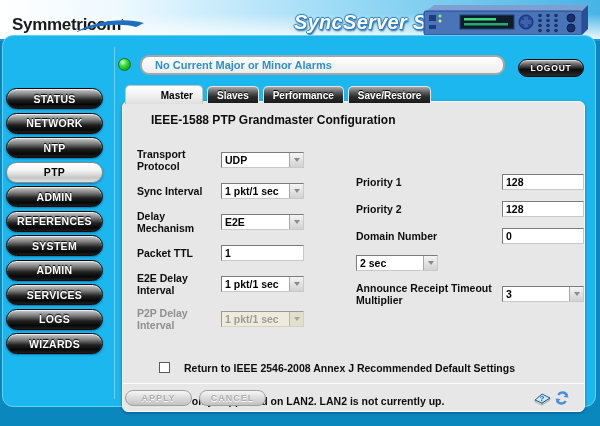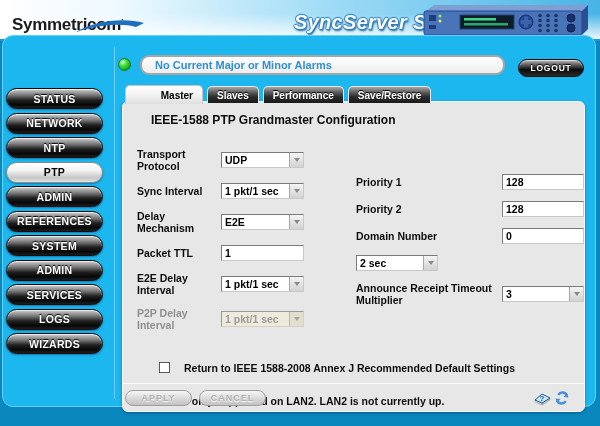--- a/index.html
+++ b/index.html
@@ -371,21 +371,21 @@
                 <span class="arrow-glyph"></span>
               </span>
             </span>
           </div>
 
       </div>
     </div>
 
     <div class="checkbox-row">
       <span class="checkbox"></span>
-      <span class="checkbox-label">Return to IEEE 1588-2008 Annex J Recommended Default Settings</span>
+      <span class="checkbox-label">Return to IEEE 2546-2008 Annex J Recommended Default Settings</span>
     </div>
 
     <div class="note">PTP is only supported on LAN2. LAN2 is not currently up.</div>
 
     <div class="panel-footer">
       <div class="action-btn">
         <span>APPLY</span>
       </div>
       <div class="action-btn">
         <span>CANCEL</span>

